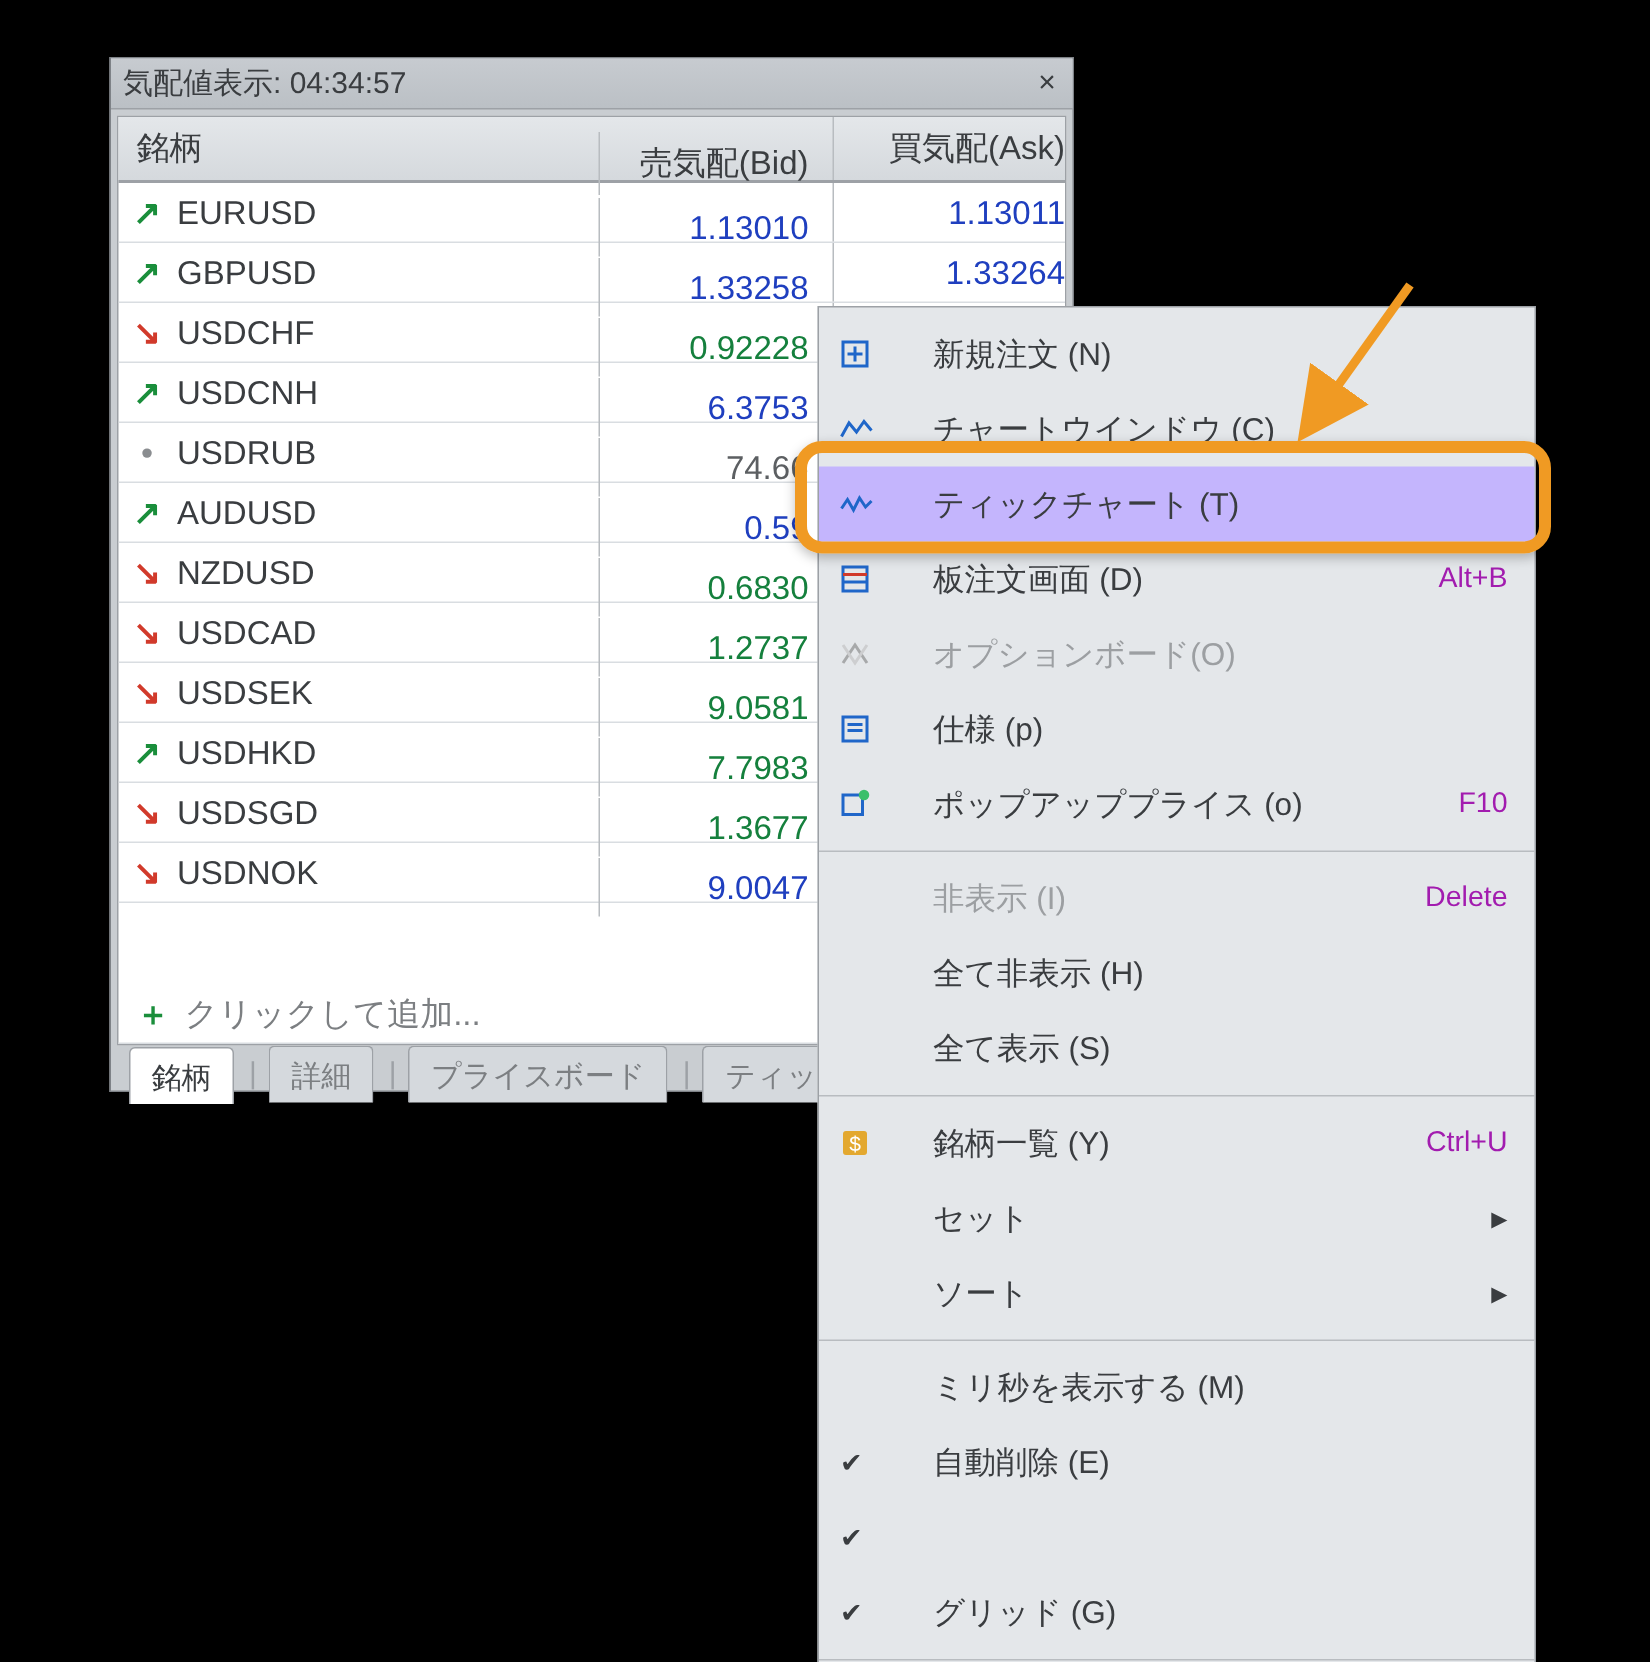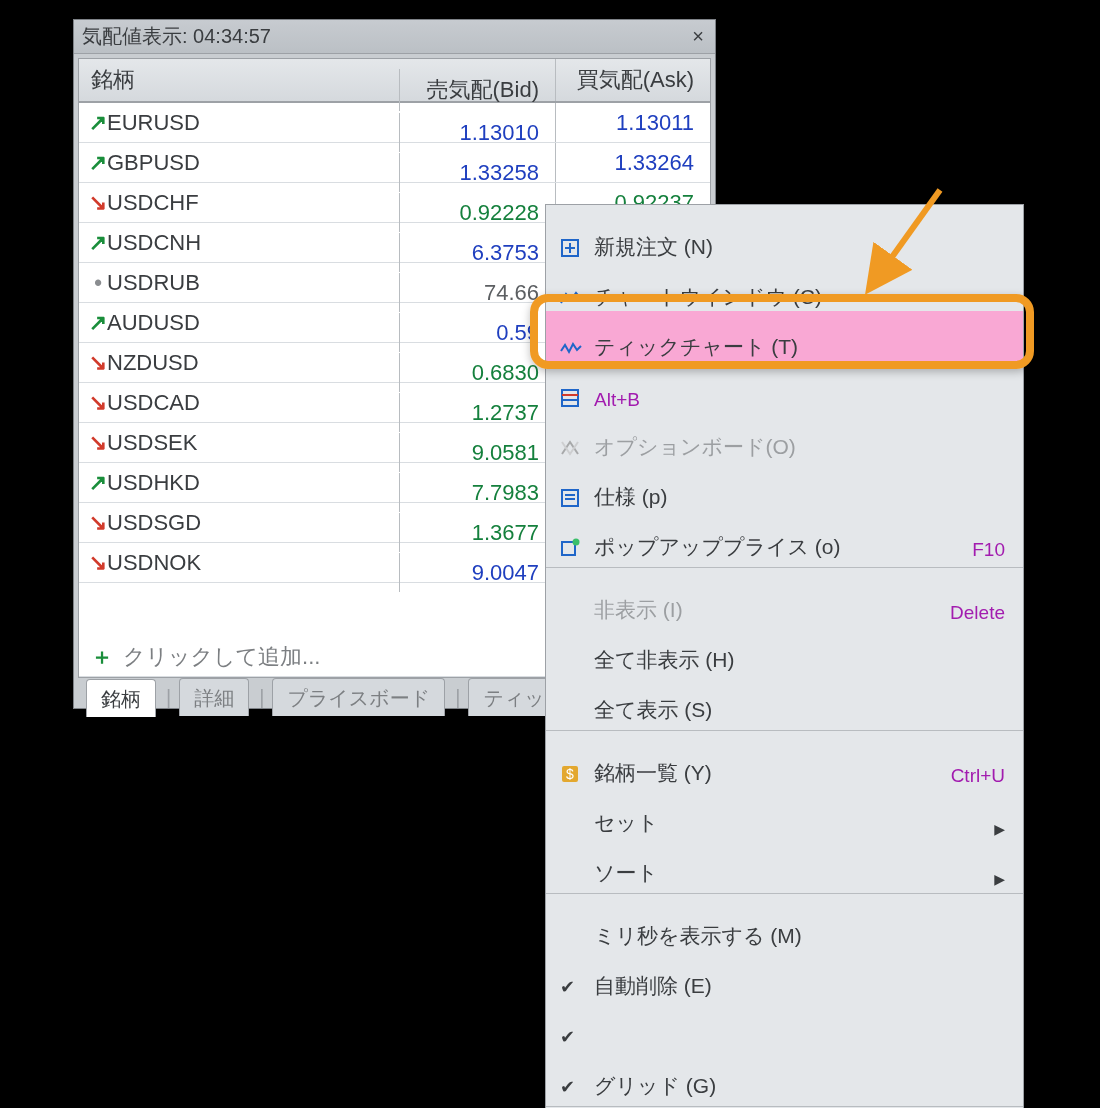--- a/index.html
+++ b/index.html
@@ -11,21 +11,21 @@
     font-family: "Meiryo", "Yu Gothic", "Hiragino Kaku Gothic ProN", Arial, sans-serif;
     font-size: 19px;
     color: #333;
     -webkit-font-smoothing: antialiased;
     position: relative;
     overflow: hidden;
   }
   .panel {
     position: absolute;
     left: 73px;
-    top: 19px;
+    top: 38px;
     width: 643px;
     height: 690px;
     background: #c9cdd1;
     border: 1px solid #7e8287;
   }
   .titlebar {
     height: 34px;
     background: linear-gradient(#c7cbd0,#bbc0c5);
     border-bottom: 1px solid #9da1a6;
     display: flex;
@@ -52,30 +52,30 @@
     display: flex;
     background: linear-gradient(#e4e7ea,#d5d9dd);
     border-bottom: 2px solid #9da1a6;
     height: 44px;
     align-items: center;
     color: #3a3d40;
     font-size: 22px;
   }
   .c-sym  { flex: 0 0 320px; padding-left: 12px; }
   .c-bid  { flex: 0 0 156px; text-align: right; padding-right: 16px; border-left:1px solid #b8bcc0; height:100%; display:flex; align-items:center; justify-content:flex-end;margin-top:20px;}
-  .c-ask  { flex: 1;          text-align: right; padding-right: 16px; border-left:1px solid #b8bcc0; height:100%; display:flex; align-items:center; justify-content:flex-end;}
+  .c-ask  { flex: 1;          text-align: right; border-left:1px solid #b8bcc0; height:100%; display:flex; align-items:center; justify-content:flex-end;}
   .tbody { flex:1; overflow:hidden; }
   .row {
     display: flex;
     height: 40px;
     align-items: center;
     border-bottom: 1px solid #d9dde1;
     font-size: 22px;
   }
-  .row .c-sym { display:flex; align-items:center; gap:2px; color:#3a3d40; }
+  .row .c-sym { display:flex; align-items:center; gap:13px; color:#3a3d40; }
   .row.sel {
     background: #0a63c7;
     color: #fff;
   }
   .row.sel .c-sym, .row.sel .c-bid, .row.sel .c-ask { color:#fff; }
   .dir {
     width: 14px; height: 14px;
     display:flex; align-items:center; justify-content:center;
     font-weight: bold;
   }
@@ -121,24 +121,25 @@
     top: 204px;
     width: 479px;
     background:#e4e7ea;
     border:1px solid #9da1a6;
     padding: 6px 0;
     font-size: 21px;
     color:#3a3d40;
   }
   .mi {
     display:flex;
-    align-items:flex-end;
+    align-items:center;
     height: 50px;
     padding: 0 18px 0 14px;
     cursor:pointer;
+    gap:28px;
   }
   .mi .icn {
     width: 34px; height:26px;
     display:flex; align-items:center; justify-content:flex-start;
     color:#1f66c9;
   }
   .mi .mlab { flex:1; }
   .mi .ms   { color:#a21caf; font-size:19px; }
   .mi .arr { color:#3a3d40; font-size:14px; }
   .mi.disabled { color:#9c9fa2; }
@@ -152,21 +153,21 @@
     position:absolute;
     left: 530px;
     top: 294px;
     width: 504px;
     height: 75px;
     border: 8px solid #f09a23;
     border-radius: 18px;
     box-shadow: 0 3px 8px rgba(0,0,0,.25);
     pointer-events:none;
   }
-  .mi.hl { background:#f9a8d4; }
+  .mi.hl { background:#c4b5fd; }
   
   .arrow-anno {
     position:absolute;
     left: 860px;
     top: 185px;
     width: 90px; height: 110px;
     pointer-events:none;
   }
 </style>
 </head>
@@ -327,20 +328,21 @@
     <span class="mlab">ティックチャート (T)</span>
   </div>
   <div class="mi">
     <span class="icn">
       <svg width="20" height="20" viewBox="0 0 20 20">
           <rect x="2" y="2" width="16" height="16" fill="none" stroke="#1f66c9" stroke-width="2"></rect>
           <line x1="2" y1="7" x2="18" y2="7" stroke="#d13a2b" stroke-width="2"></line>
           <line x1="2" y1="12" x2="18" y2="12" stroke="#1f66c9" stroke-width="2"></line>
         </svg>
     </span>
+    <span class="mlab">板注文画面 (D)</span>
     <span class="ms">Alt+B</span>
   </div>
   <div class="mi disabled">
     <span class="icn gray">
       <svg width="20" height="16" viewBox="0 0 20 16">
           <path d="M2 14 L10 2 L18 14" fill="none" stroke="#777" stroke-width="2"></path>
           <path d="M2 2 L10 14 L18 2" fill="none" stroke="#bbb" stroke-width="2"></path>
         </svg>
     </span>
     <span class="mlab">オプションボード(O)</span>

